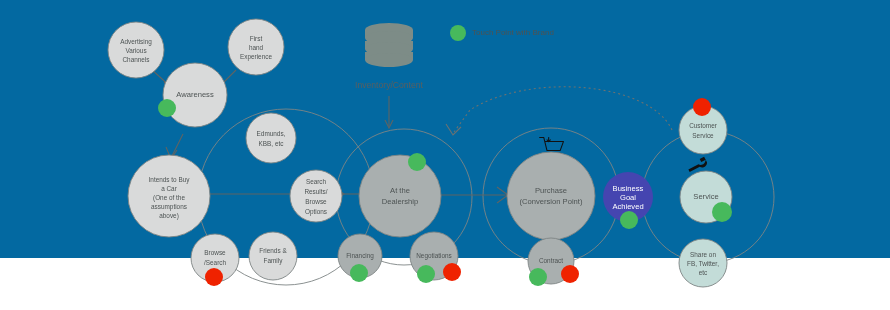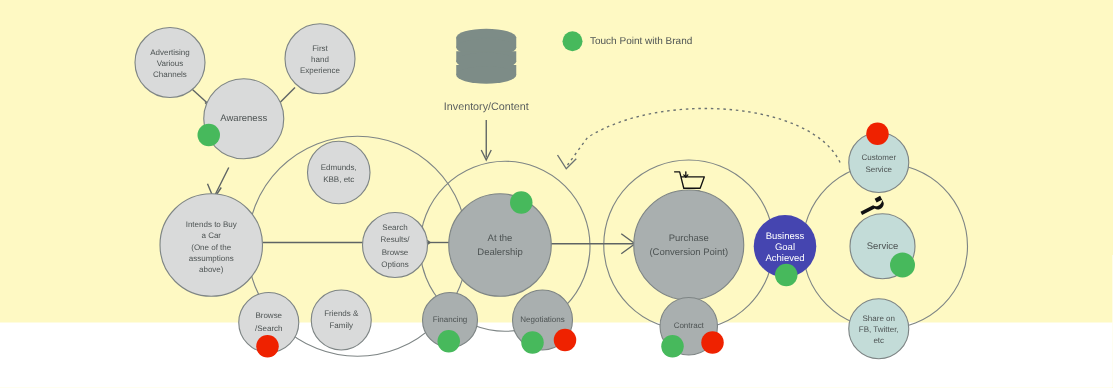--- a/index.html
+++ b/index.html
@@ -10,21 +10,21 @@
   body {
     width: 890px;
     height: 310px;
     font-family: "Liberation Sans", sans-serif;
     overflow: hidden;
   }
   #journey-map {
     position: relative;
     width: 890px;
     height: 258px;
-    background: #fef9c3;
+    background: #0369a1;
   }
   svg.canvas {
     position: absolute;
     left: 0;
     top: 0;
     width: 890px;
     height: 310px;
     display: block;
   }
   text {

